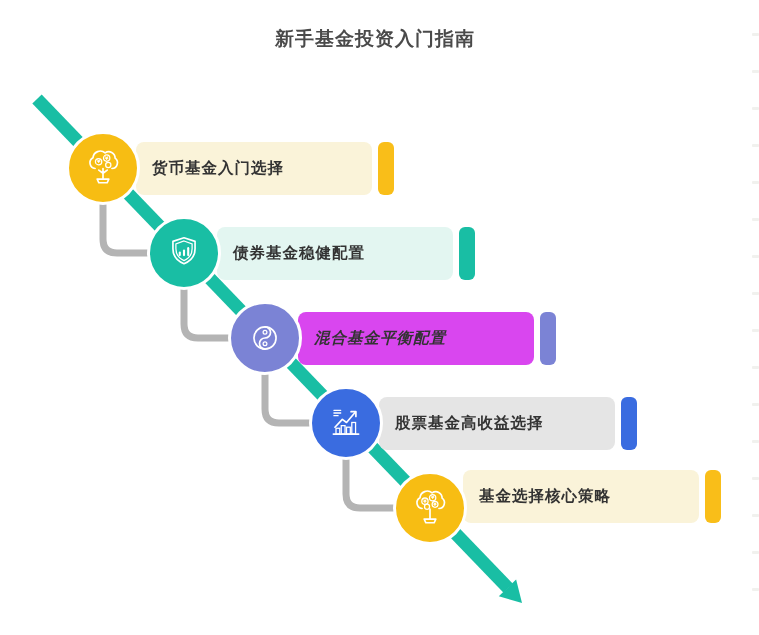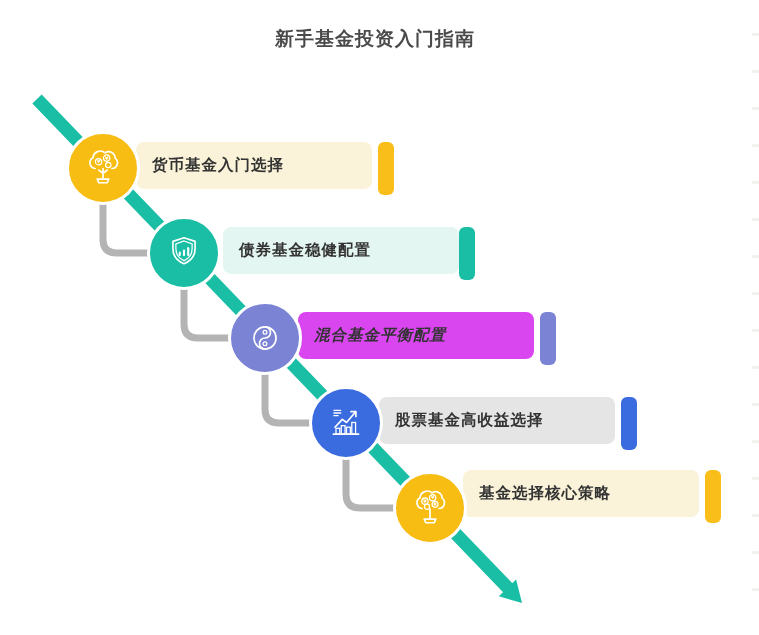--- a/index.html
+++ b/index.html
@@ -10,35 +10,35 @@
   .title{
     position:absolute;top:26px;left:0;width:750px;text-align:center;
     font-size:19px;font-weight:700;color:#4a4a4a;letter-spacing:1px;
   }
   svg.lines{position:absolute;left:0;top:0;z-index:1;}
   .connector{fill:none;stroke:#b4b4b4;stroke-width:7;stroke-linecap:round;}
   .arrow-line{fill:none;stroke:#19bea4;stroke-width:13;stroke-linecap:butt;}
   .arrow-head{fill:#19bea4;stroke:none;}
   .pill{position:absolute;z-index:2;width:258px;height:53px;}
   .pill-body{
-    position:absolute;left:0;top:0;height:47px;width:236px;border-radius:8px;
+    position:absolute;left:0;top:0;height:53px;width:236px;border-radius:8px;
     display:flex;align-items:center;padding-left:16px;box-sizing:border-box;
     font-size:15.5px;font-weight:700;color:#333;letter-spacing:1px;white-space:nowrap;
   }
   .pill-accent{position:absolute;right:0;top:0;width:16px;height:53px;border-radius:6px;}
   .circle{
     position:absolute;z-index:3;width:68px;height:68px;border-radius:50%;
     border:3px solid #ffffff;display:flex;align-items:center;justify-content:center;
   }
   .circle svg{display:block;}
   
   .t-yellow .pill-body{background:#faf3d9;}
   .t-yellow .pill-accent{background:#f9be19;}
   .t-yellow.circle{background:#f7bd13;}
-  .t-teal .pill-body{background:#e3f6f1;margin-left:6px;}
+  .t-teal .pill-body{background:#e3f6f1;}
   .t-teal .pill-accent{background:#19bea4;}
   .t-teal.circle{background:#19bea4;}
   .t-purple .pill-body{background:#d946ef;font-style:italic;}
   .t-purple .pill-accent{background:#7b83d5;}
   .t-purple.circle{background:#7b83d5;}
   .t-blue .pill-body{background:#e5e5e5;}
   .t-blue .pill-accent{background:#3a6ce0;}
   .t-blue.circle{background:#3a6ce0;}
   
   .c1{left:66px;top:131px;}  .p1{left:136px;top:142px;}

